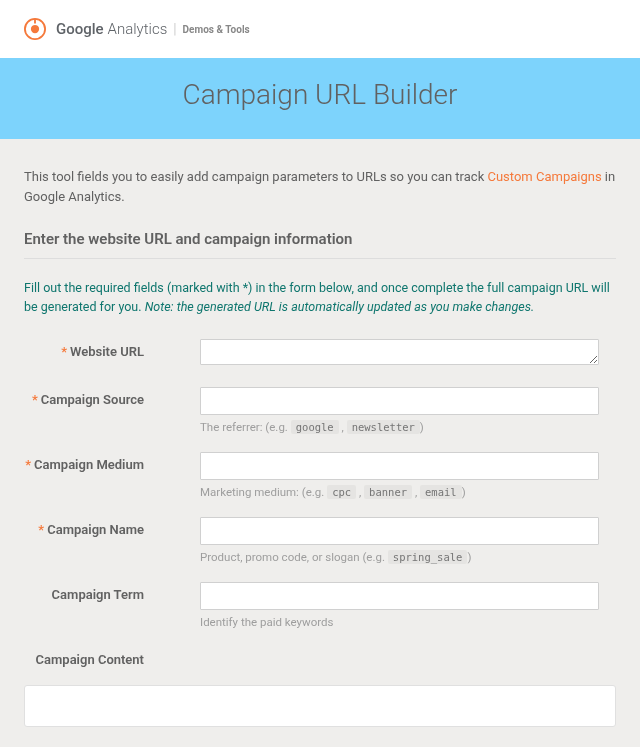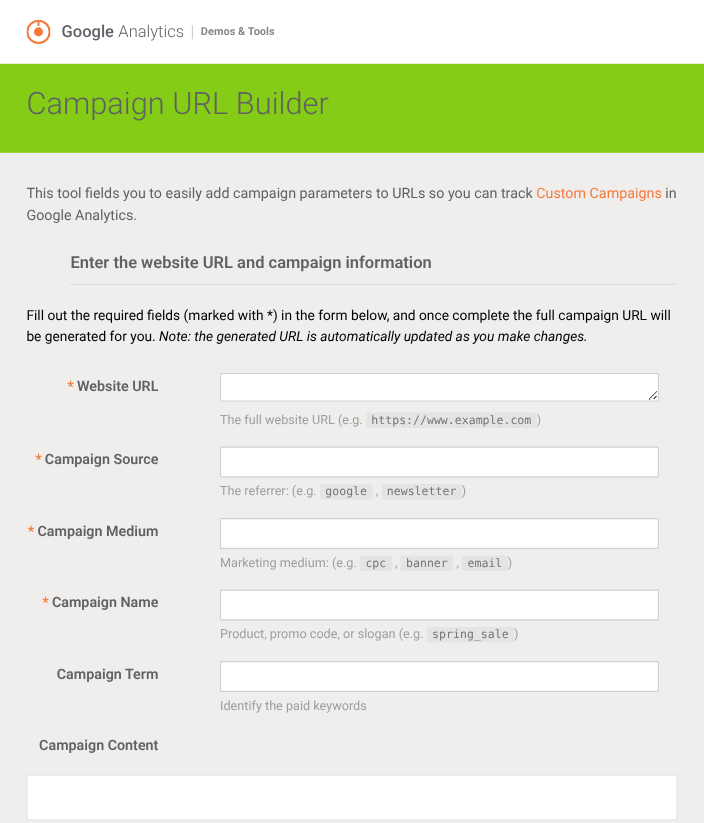--- a/index.html
+++ b/index.html
@@ -3,27 +3,27 @@
   <meta charset="utf-8">
   <style>
     * { box-sizing: border-box; margin: 0; padding: 0; }
     body { font-family: -apple-system, BlinkMacSystemFont, "Segoe UI", Roboto, Arial, sans-serif; background: #fff; width: 640px; }
     .header { display: flex; align-items: center; padding: 18px 24px; background: #fff; }
     .logo-icon { width: 22px; height: 22px; margin-right: 10px; }
     .brand-google { font-size: 15px; color: #5f6368; font-weight: 500; }
     .brand-analytics { font-size: 15px; color: #5f6368; font-weight: 300; text-align: center; }
     .brand-sep { color: #c0c0c0; margin: 0 6px; font-size: 15px; font-weight: 300; }
     .brand-demos { font-size: 10px; color: #888; font-weight: 700; }
-    .title-area { padding: 20px 24px 28px; background: #84cc16; }
+    .title-area { padding: 20px 24px 28px; background: #7dd3fc; text-align: center; }
     .page-title { font-size: 28px; font-weight: 300; color: #616161; }
     .content { background: #efeeec; padding: 28px 24px 20px; }
     .intro { font-size: 13px; color: #616161; line-height: 1.5; margin-bottom: 24px; }
     .intro a { color: #f5793b; text-decoration: none; }
-    .section-heading { font-size: 15px; font-weight: 600; color: #616161; padding-bottom: 10px; border-bottom: 1px solid #ddd; margin-bottom: 20px; margin-left: 40px; }
-    .instructions { font-size: 12.5px; color: #000000; line-height: 1.5; margin-bottom: 22px; }
+    .section-heading { font-size: 15px; font-weight: 600; color: #616161; padding-bottom: 10px; border-bottom: 1px solid #ddd; margin-bottom: 20px; }
+    .instructions { font-size: 12.5px; color: #0f766e; line-height: 1.5; margin-bottom: 22px; }
     .instructions .note { font-style: italic; }
     .form-row { display: flex; margin-bottom: 18px; gap: 44px; }
     .label-cell { width: 132px; text-align: right; padding-right: 12px; padding-top: 5px; font-size: 13px; color: #616161; font-weight: 600; }
     .req { color: #f5793b; margin-right: 3px; }
     .input-cell { flex: 1; }
     .text-input, .textarea-input { width: 96%; border: 1px solid #d0d0d0; background: #fff; padding: 5px 8px; font-size: 13px; color: #333; border-radius: 1px; }
     .textarea-input { height: 26px; resize: both; overflow: hidden; }
     .text-input { height: 28px; }
     .hint { font-size: 11.5px; color: #9e9e9e; margin-top: 5px; }
     .hint code { background: #e5e4e2; padding: 1px 5px; border-radius: 2px; font-family: Menlo, Consolas, monospace; font-size: 10.5px; color: #757575; }
@@ -62,23 +62,20 @@
   <p class="instructions">
     <span>Fill out the required fields (marked with *) in the form below, and once complete the full campaign URL will be generated for you. </span><span class="note">Note: the generated URL is automatically updated as you make changes.</span>
   </p>
 
   <div class="form-row">
     <div class="label-cell">
       <span class="req">*</span><span>Website URL</span>
     </div>
     <div class="input-cell">
       <textarea class="textarea-input" value="" style=""></textarea>
-      <div class="hint">
-        <span>The full website URL (e.g. </span><code>https://www.example.com</code><span>)</span>
-      </div>
     </div>
   </div>
 
   <div class="form-row">
     <div class="label-cell">
       <span class="req">*</span><span>Campaign Source</span>
     </div>
     <div class="input-cell">
       <input type="text" class="text-input" value="" style="">
       <div class="hint">

